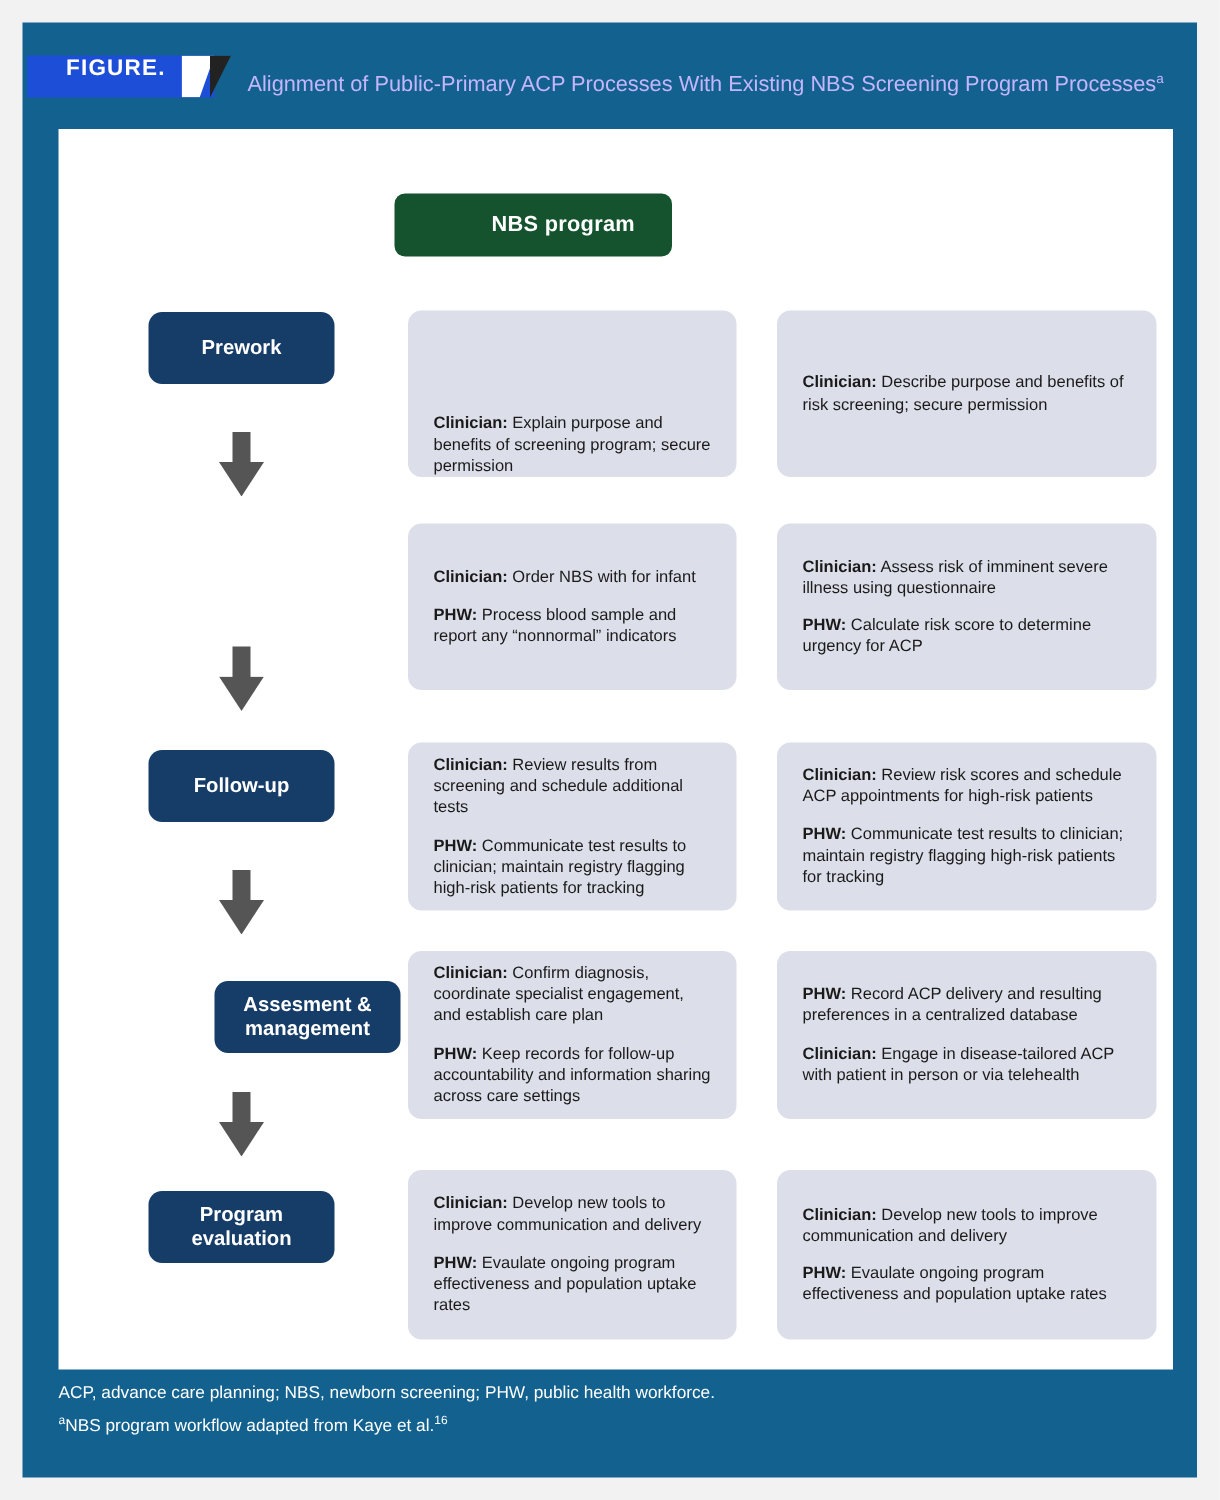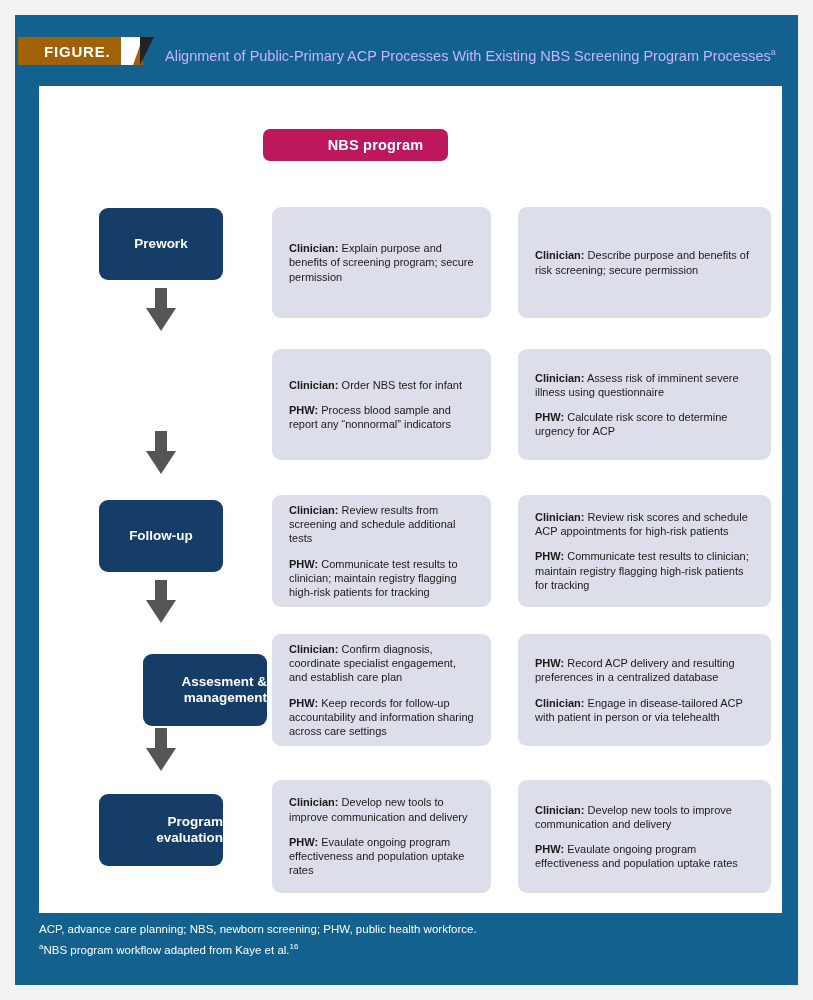--- a/index.html
+++ b/index.html
@@ -25,23 +25,23 @@
     position: relative;
     height: 68px;
   }
 
   .figure-tag {
     position: absolute;
     left: 3px;
     top: 22px;
     height: 28px;
     width: 125px;
-    background: #a16207;
+    background: #1d4ed8;
     display: flex;
-    align-items: center;
+    align-items: flex-start;
   }
   .figure-tag-label {
     color: #ffffff;
     font-size: 15px;
     font-weight: bold;
     letter-spacing: 0.8px;
     padding-left: 26px;
     font-family: "Liberation Sans", sans-serif;
   }
   .figure-tag-notch {
@@ -86,50 +86,50 @@
     top: 71px;
     width: 743px;
     height: 827px;
     background: #ffffff;
   }
 
   
   .col-head {
     position: absolute;
     top: 43px;
-    height: 32px;
+    height: 42px;
     border-radius: 7px;
-    background: #be185d;
+    background: #14532d;
     color: #ffffff;
     font-size: 14.5px;
     font-weight: bold;
     display: flex;
     align-items: center;
     justify-content: center;
     letter-spacing: 0.2px;
     padding-left: 40px;
   }
   .col-head.c1 { left: 224px; width: 185px; }
   .col-head.c2 { left: 469px; width: 185px; }
 
   
   .stage {
     position: absolute;
     left: 60px;
     width: 124px;
-    height: 72px;
+    height: 48px;
     border-radius: 9px;
     background: #163c68;
     color: #ffffff;
     font-size: 13.5px;
     font-weight: bold;
     display: flex;
     align-items: center;
     justify-content: center;
-    text-align: right;
+    text-align: center;
     line-height: 16px;
   }
 
   .arrow {
     position: absolute;
     left: 107px;
     width: 30px;
     height: 43px;
   }
   .arrow .shaft {
@@ -208,39 +208,39 @@
   <div class="canvas">
 
     <div class="col-head c1">NBS program</div>
 
     <div class="stage" style="top:122px;">Prework</div>
     <div class="arrow" style="top:202px;">
       <span class="shaft"></span>
       <span class="head"></span>
     </div>
 
-    <div class="card c1" style="top:121px;height:111px;">
+    <div class="card c1" style="top:121px;height:111px;justify-content:flex-end;">
       <p class="para">
         <span class="role">Clinician:</span><span> Explain purpose and benefits of screening program; secure permission</span>
       </p>
     </div>
     <div class="card c2" style="top:121px;height:111px;">
       <p class="para">
         <span class="role">Clinician:</span><span> Describe purpose and benefits of risk screening; secure permission</span>
       </p>
     </div>
 
     <div class="arrow" style="top:345px;">
       <span class="shaft"></span>
       <span class="head"></span>
     </div>
 
     <div class="card c1" style="top:263px;height:111px;">
       <p class="para">
-        <span class="role">Clinician:</span><span> Order NBS test for infant</span>
+        <span class="role">Clinician:</span><span> Order NBS with for infant</span>
       </p>
       <p class="para">
         <span class="role">PHW:</span><span> Process blood sample and report any “nonnormal” indicators</span>
       </p>
     </div>
     <div class="card c2" style="top:263px;height:111px;">
       <p class="para">
         <span class="role">Clinician:</span><span> Assess risk of imminent severe illness using questionnaire</span>
       </p>
       <p class="para">

